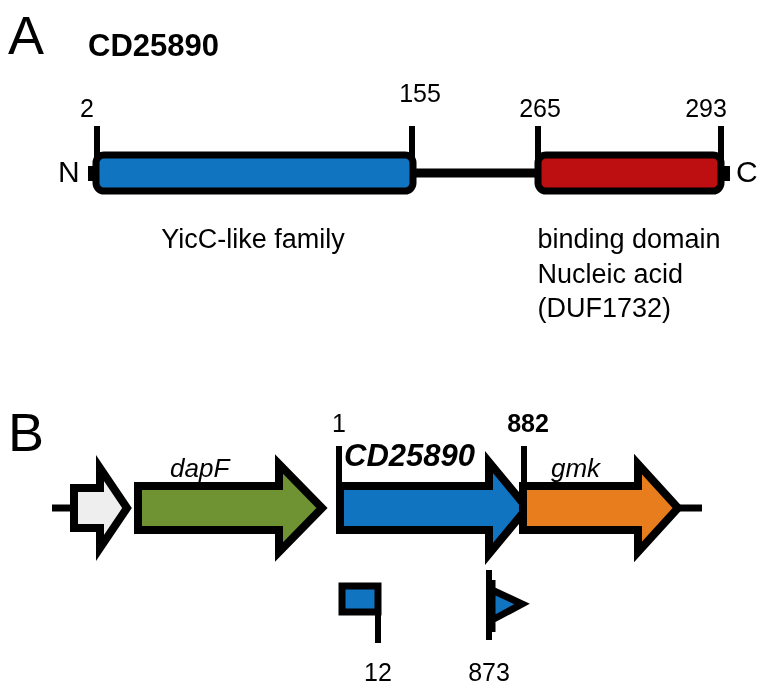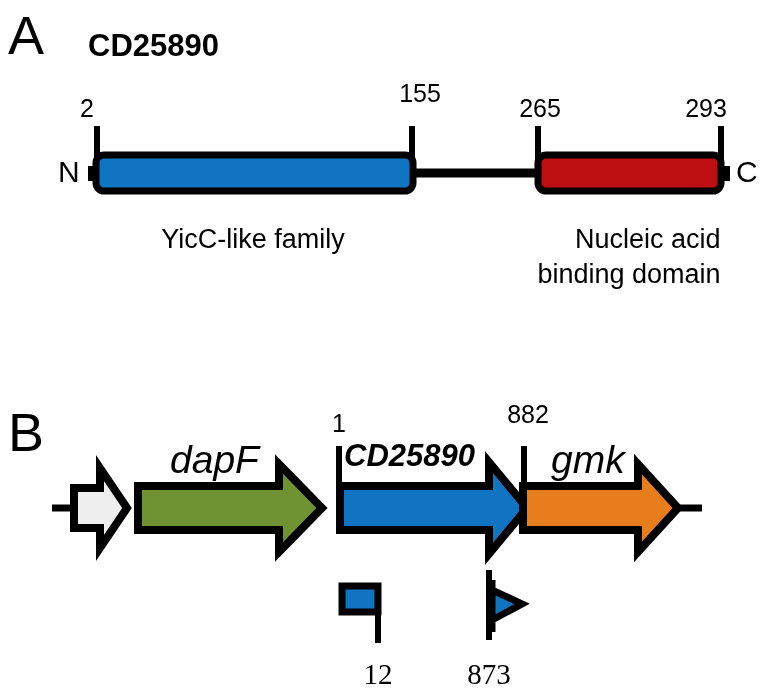--- a/index.html
+++ b/index.html
@@ -51,47 +51,47 @@
     font-size: 30px;
     font-weight: 400;
     line-height: 1;
     white-space: nowrap;
   }
   .domain-caption {
     position: absolute;
     font-size: 27px;
     font-weight: 400;
     line-height: 1.28;
-    text-align: right;
+    text-align: left;
     white-space: nowrap;
   }
   .gene-name {
     position: absolute;
-    font-size: 39px;
+    font-size: 26px;
     font-style: italic;
     font-weight: 400;
     line-height: 1;
     white-space: nowrap;
+    margin-top: 15px;
   }
   .gene-name-bold {
     position: absolute;
     font-size: 31px;
     font-style: italic;
     font-weight: bold;
     line-height: 1;
     white-space: nowrap;
   }
   .frag-label {
     position: absolute;
-    font-size: 29px;
+    font-size: 25px;
     font-weight: 400;
     line-height: 1;
     text-align: right;
     white-space: nowrap;
-    font-family: Liberation Serif, serif;
   }
   .ctr {
     transform: translateX(-50%);
   }
 </style>
 </head>
 <body>
 
 <div id="figure">
 
@@ -105,34 +105,35 @@
   <div class="coord-label ctr" style="left:706px; top:96px;">293</div>
 
   <div class="terminus-label" style="left:58px; top:157px;">N</div>
   <div class="terminus-label" style="left:736px; top:157px;">C</div>
 
   <div class="domain-caption ctr" style="left:253px; top:222px;">
     <div>YicC-like family</div>
   </div>
 
   <div class="domain-caption ctr" style="left:629px; top:222px;">
+    <div>binding domain</div>
     <div>Nucleic acid</div>
-    <div>binding domain</div>
+    <div>(DUF1732)</div>
   </div>
 
   <div class="panel-letter" style="left:8px; top:405px;">B</div>
 
   <div class="gene-name" style="left:170px; top:440px;">dapF</div>
 
   <div class="gene-name-bold" style="left:344px; top:440px;">CD25890</div>
 
   <div class="gene-name" style="left:551px; top:440px;text-align:right;">gmk</div>
 
   <div class="coord-label" style="left:332px; top:411px;">1</div>
-  <div class="coord-label ctr" style="left:528px; top:402px;">882</div>
+  <div class="coord-label ctr" style="left:528px; top:411px;font-weight:bold;">882</div>
 
   <div class="frag-label ctr" style="left:378px; top:660px;">12</div>
   <div class="frag-label ctr" style="left:489px; top:660px;">873</div>
 
   <svg class="fig-layer" viewBox="0 0 766 700">
 
     <line x1="96" y1="173" x2="545" y2="173" stroke="#000000" stroke-width="9"></line>
 
     <line x1="97" y1="126" x2="97" y2="168" stroke="#000000" stroke-width="6"></line>
     <line x1="412" y1="126" x2="412" y2="168" stroke="#000000" stroke-width="6"></line>

